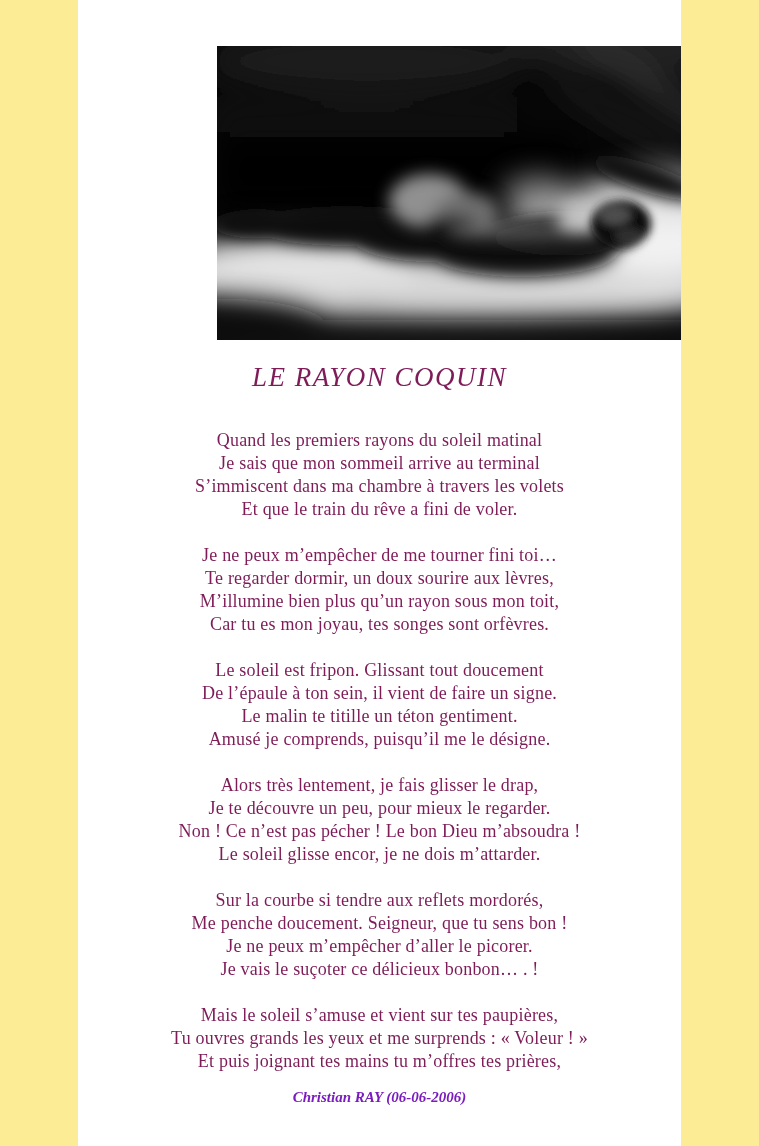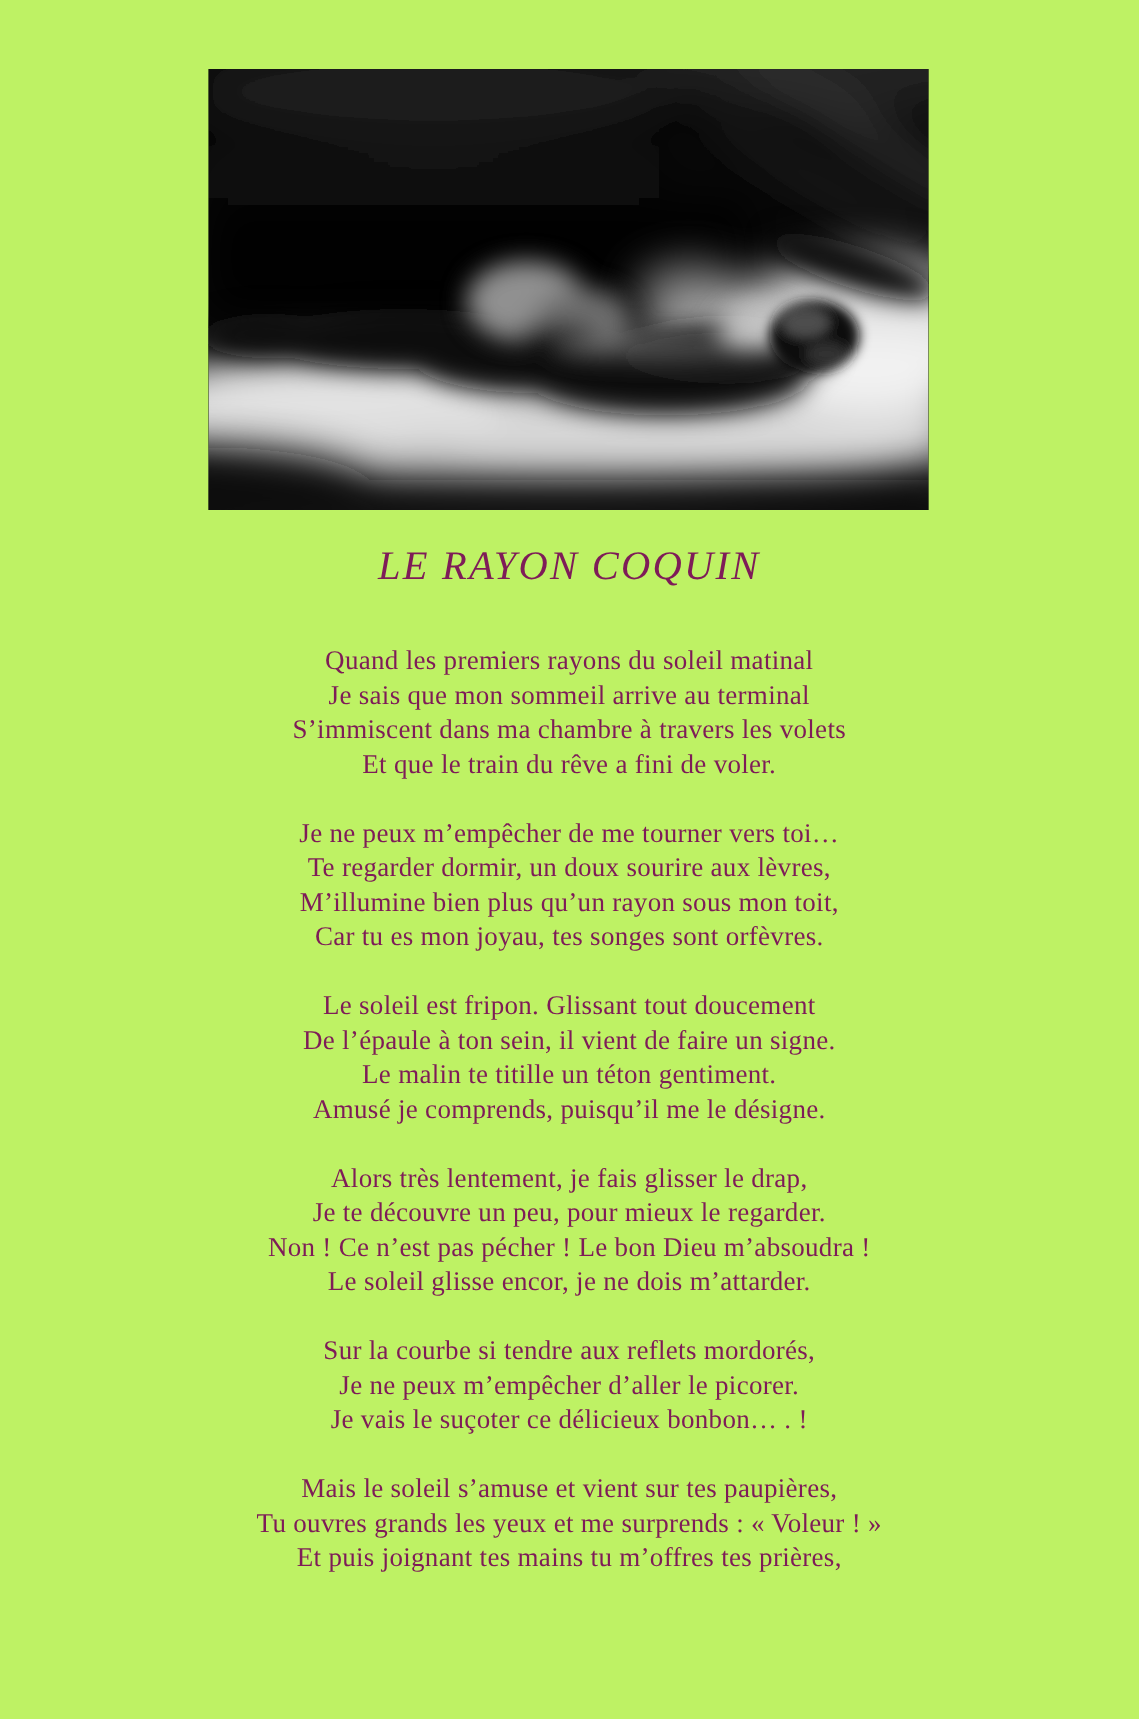--- a/index.html
+++ b/index.html
@@ -1,20 +1,20 @@
 <!DOCTYPE html>
 <html><head>
 <meta charset="utf-8">
 <style>
   html, body { margin: 0; padding: 0; background: #FCEC95; }
   .page {
     position: relative;
-    width: 759px;
+    width: 603px;
     height: 1146px;
-    background: #bef264;
+    background: #ffffff;
     font-family: "Liberation Serif", serif;
     overflow: hidden;
     margin: 0 auto;
   }
   .photo {
     position: absolute;
     left: 139px;
     top: 46px;
     width: 480px;
     height: 294px;
@@ -131,44 +131,46 @@
     <h1 class="title">LE RAYON COQUIN</h1>
 
     <div class="poem">
       <p class="stanza">
         <span class="line">Quand les premiers rayons du soleil matinal</span>
         <span class="line">Je sais que mon sommeil arrive au terminal</span>
         <span class="line">S’immiscent dans ma chambre à travers les volets</span>
         <span class="line">Et que le train du rêve a fini de voler.</span>
       </p>
       <p class="stanza">
-        <span class="line">Je ne peux m’empêcher de me tourner vers toi…</span>
+        <span class="line">Je ne peux m’empêcher de me tourner fini toi…</span>
         <span class="line">Te regarder dormir, un doux sourire aux lèvres,</span>
         <span class="line">M’illumine bien plus qu’un rayon sous mon toit,</span>
         <span class="line">Car tu es mon joyau, tes songes sont orfèvres.</span>
       </p>
       <p class="stanza">
         <span class="line">Le soleil est fripon. Glissant tout doucement</span>
         <span class="line">De l’épaule à ton sein, il vient de faire un signe.</span>
         <span class="line">Le malin te titille un téton gentiment.</span>
         <span class="line">Amusé je comprends, puisqu’il me le désigne.</span>
       </p>
       <p class="stanza">
         <span class="line">Alors très lentement, je fais glisser le drap,</span>
         <span class="line">Je te découvre un peu, pour mieux le regarder.</span>
         <span class="line">Non ! Ce n’est pas pécher ! Le bon Dieu m’absoudra !</span>
         <span class="line">Le soleil glisse encor, je ne dois m’attarder.</span>
       </p>
       <p class="stanza">
         <span class="line">Sur la courbe si tendre aux reflets mordorés,</span>
+        <span class="line">Me penche doucement. Seigneur, que tu sens bon !</span>
         <span class="line">Je ne peux m’empêcher d’aller le picorer.</span>
         <span class="line">Je vais le suçoter ce délicieux bonbon… . !</span>
       </p>
       <p class="stanza">
         <span class="line">Mais le soleil s’amuse et vient sur tes paupières,</span>
         <span class="line">Tu ouvres grands les yeux et me surprends : « Voleur ! »</span>
         <span class="line">Et puis joignant tes mains tu m’offres tes prières,</span>
       </p>
     </div>
 
+    <div class="footer">Christian RAY (06-06-2006)</div>
   </main>
 
 </div>
 
 </body></html>

